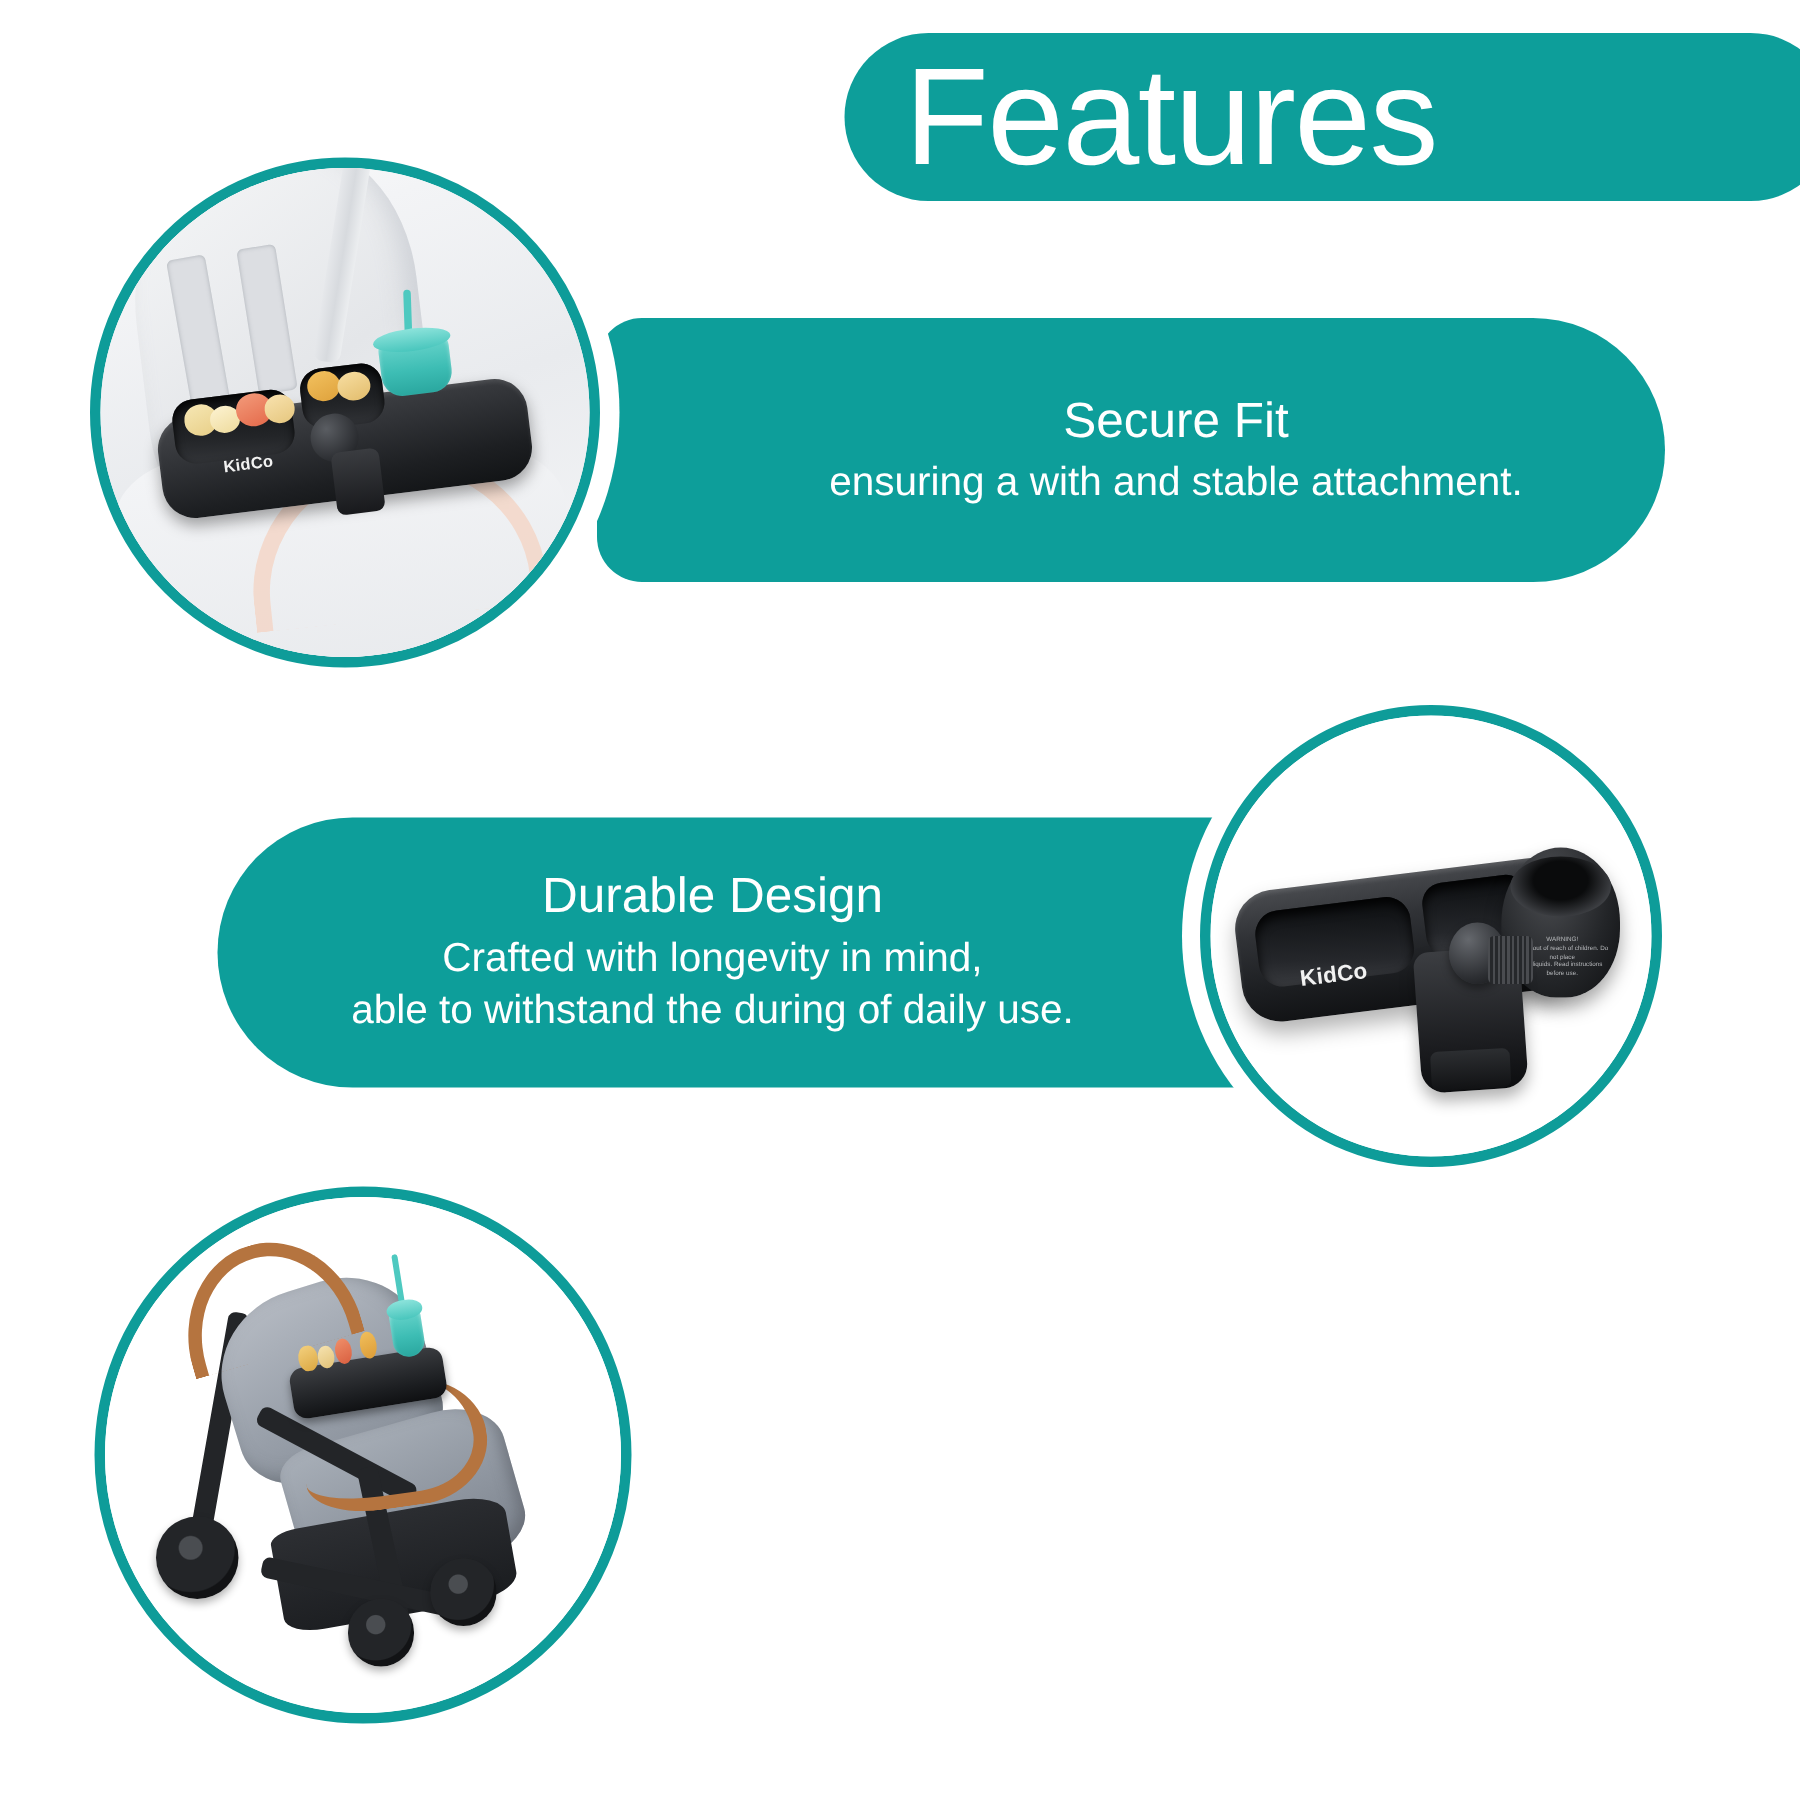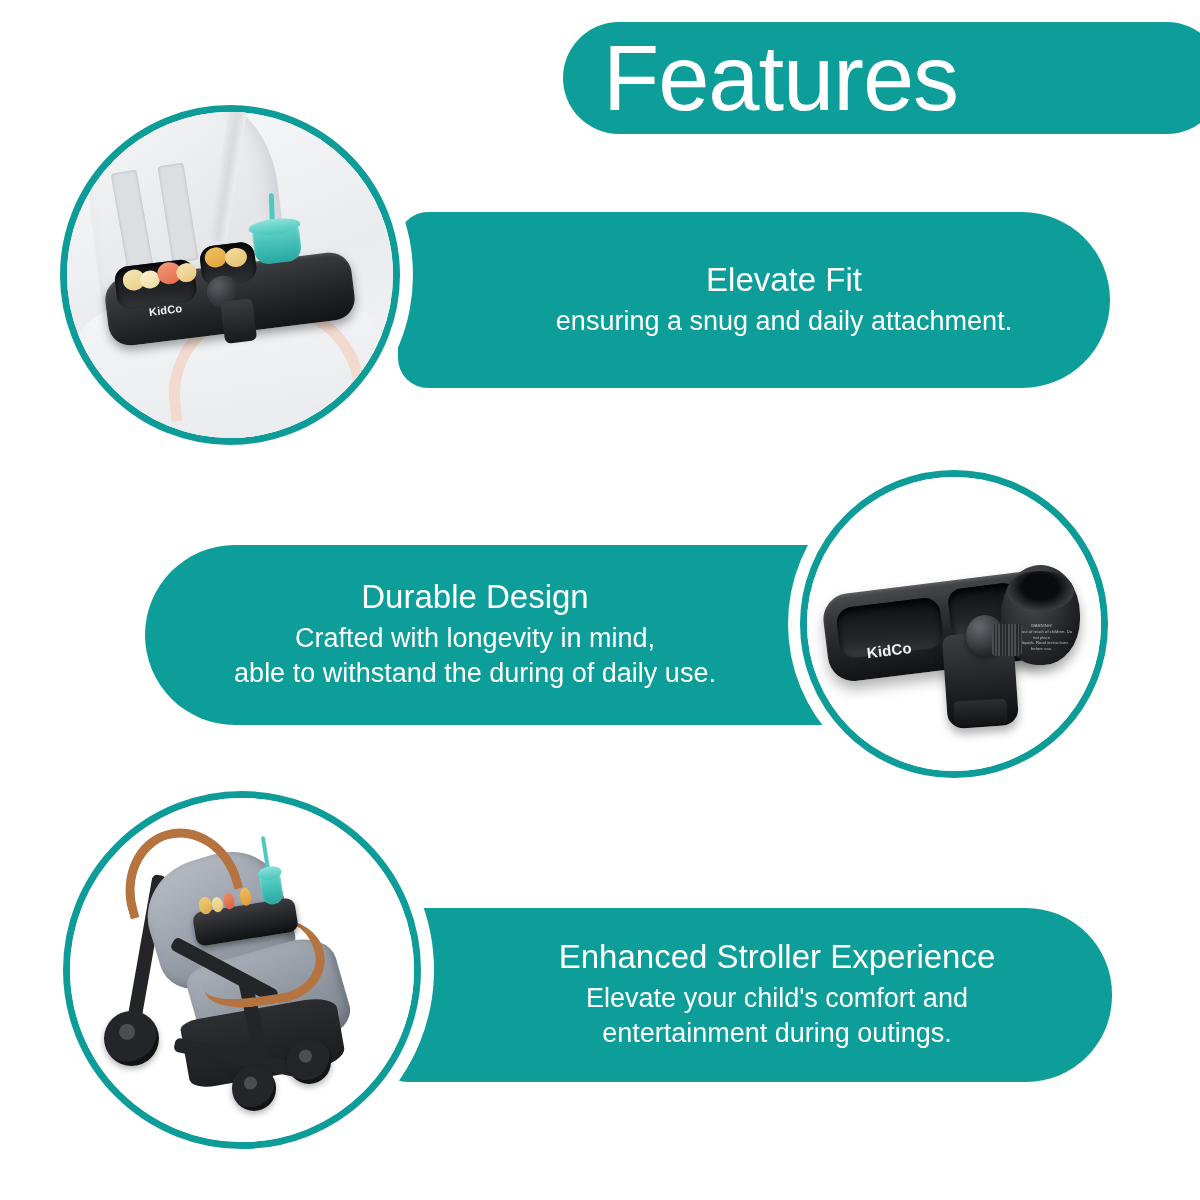--- a/index.html
+++ b/index.html
@@ -317,37 +317,32 @@
 </head>
 <body style="background: rgb(255, 255, 255);">
 
 <div class="stage">
 
   <div class="title-banner">
     <div class="title-text">Features</div>
   </div>
 
   <div class="banner" id="banner-1">
-    <div class="b-title">Elevate Fit</div>
-    <div class="b-body">ensuring a snug and daily attachment.</div>
+    <div class="b-title">Secure Fit</div>
+    <div class="b-body">ensuring a with and stable attachment.</div>
   </div>
   <div class="notch" id="notch-1"></div>
 
   <div class="banner" id="banner-2">
     <div class="b-title">Durable Design</div>
     <div class="b-body">Crafted with longevity in mind,</div>
     <div class="b-body">able to withstand the during of daily use.</div>
   </div>
   <div class="notch" id="notch-2"></div>
 
-  <div class="banner" id="banner-3">
-    <div class="b-title">Enhanced Stroller Experience</div>
-    <div class="b-body">Elevate your child's comfort and</div>
-    <div class="b-body">entertainment during outings.</div>
-  </div>
   <div class="notch" id="notch-3"></div>
 
   <div class="circle" id="circle-1" style="border-color: rgb(14, 156, 153);">
     <div class="photo">
       <div class="seat-bg"></div>
       <div class="seat-pad"></div>
       <div class="seat-base"></div>
       <div class="harness h1"></div>
       <div class="harness h2"></div>
       <div class="harness h3"></div>

